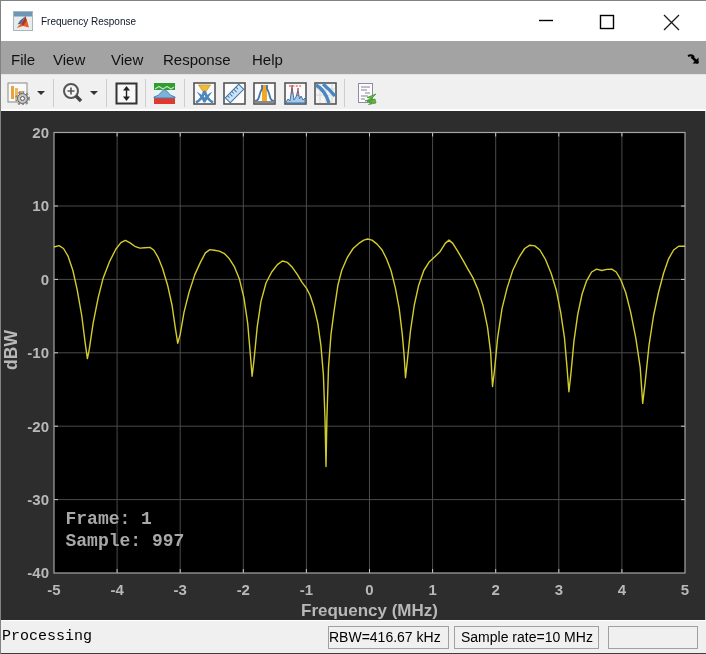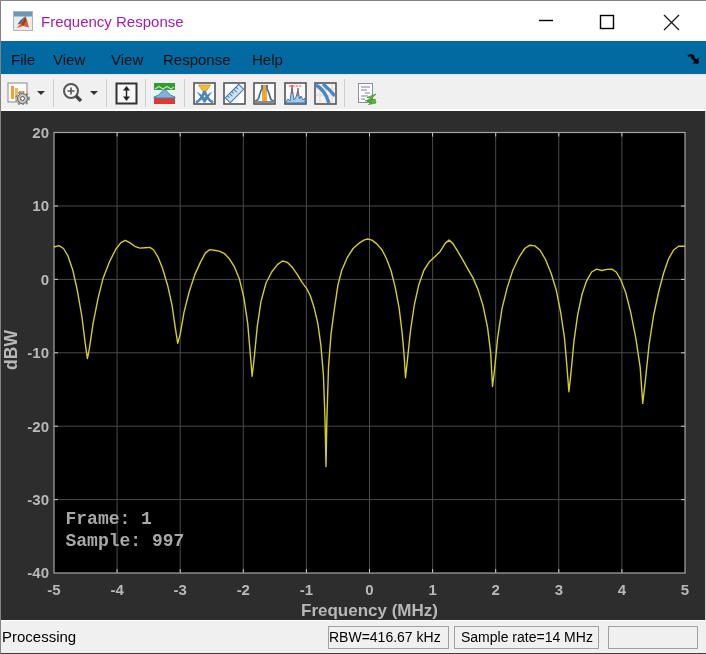--- a/index.html
+++ b/index.html
@@ -1,35 +1,35 @@
 <!DOCTYPE html>
 <html><head>
 <meta charset="utf-8">
 <style>
   html,body{margin:0;padding:0;}
   body{width:706px;height:654px;font-family:"Liberation Sans",sans-serif;overflow:hidden;background:#fff;}
   .win{position:relative;width:706px;height:654px;box-sizing:border-box;
        border-left:1px solid #828282;border-top:1px solid #828282;border-right:1px solid #828282;}
   .titlebar{position:absolute;left:0;top:0;width:705px;height:40px;background:#ffffff;}
   .title-ico{position:absolute;left:12px;top:9px;}
-  .title-txt{position:absolute;left:40px;top:13px;font-size:15px;line-height:15px;color:#a21caf;text-align:right;}
+  .title-txt{position:absolute;left:40px;top:13px;font-size:10px;line-height:15px;color:#0f172a;text-align:right;}
   .winbtn{position:absolute;top:0;height:40px;width:46px;}
-  .menubar{position:absolute;left:0;top:40px;width:705px;height:33px;background:#0369a1;}
+  .menubar{position:absolute;left:0;top:40px;width:705px;height:33px;background:#a3a3a3;}
   .mi{position:absolute;top:11px;font-size:15px;line-height:15px;color:#111;}
   .toolbar{position:absolute;left:0;top:73px;width:705px;height:37px;background:#f0f0f0;
            border-top:1px solid #e3e3e3;}
   .tbtn{position:absolute;top:7px;width:23px;height:23px;}
   .tsep{position:absolute;top:4px;width:1px;height:28px;background:#cdcdcd;}
   .drop{position:absolute;top:16px;width:0;height:0;border-left:4px solid transparent;
         border-right:4px solid transparent;border-top:4px solid #333;}
   .fig{position:absolute;left:0;top:110px;width:705px;height:509px;background:#2d2d2d;font-weight:bold;}
   .fig .hl{position:absolute;left:0;top:-2px;width:705px;height:2px;background:#fdfdfd;}
   .statusbar{position:absolute;left:0;top:619px;width:705px;height:35px;background:#f0f0f0;
              border-top:1px solid #ffffff;box-sizing:border-box;}
-  .statusbar .proc{position:absolute;left:1px;top:8px;font-size:15px;line-height:15px;color:#000;}
+  .statusbar .proc{position:absolute;left:1px;top:8px;font-size:15px;line-height:15px;color:#000;font-family:Liberation Mono, monospace;}
   .sbox{position:absolute;top:5px;height:23px;border:1px solid #a0a0a0;box-sizing:border-box;
         font-size:14px;color:#000;line-height:21px;background:#f0f0f0;}
 </style>
 </head>
 <body>
 <div class="win">
 
   <div class="titlebar">
     <svg class="title-ico" width="20" height="22" viewBox="0 0 20 22">
       <rect x="0.5" y="1.5" width="19" height="19" fill="#e9eced" stroke="#a8b6bf"></rect>
@@ -182,17 +182,17 @@
       <g fill="#a8a8a8" font-size="18" font-family="Liberation Mono">
         <text x="64.5" y="413.3">Frame: 1</text>
         <text x="64.5" y="434.6">Sample: 997</text>
       </g>
     </svg>
   </div>
 
   <div class="statusbar">
     <span class="proc">Processing</span>
     <div class="sbox" style="left:327px;width:121px">RBW=416.67 kHz</div>
-    <div class="sbox" style="left:453px;width:145px;padding-left:6px">Sample rate=14 MHz</div>
+    <div class="sbox" style="left:453px;width:145px;padding-left:6px">Sample rate=10 MHz</div>
     <div class="sbox" style="left:607px;width:90px"></div>
     <div style="position:absolute;left:0;top:32px;width:705px;height:3px;background:#3e3e3e"></div>
   </div>
 </div>
 
 </body></html>

